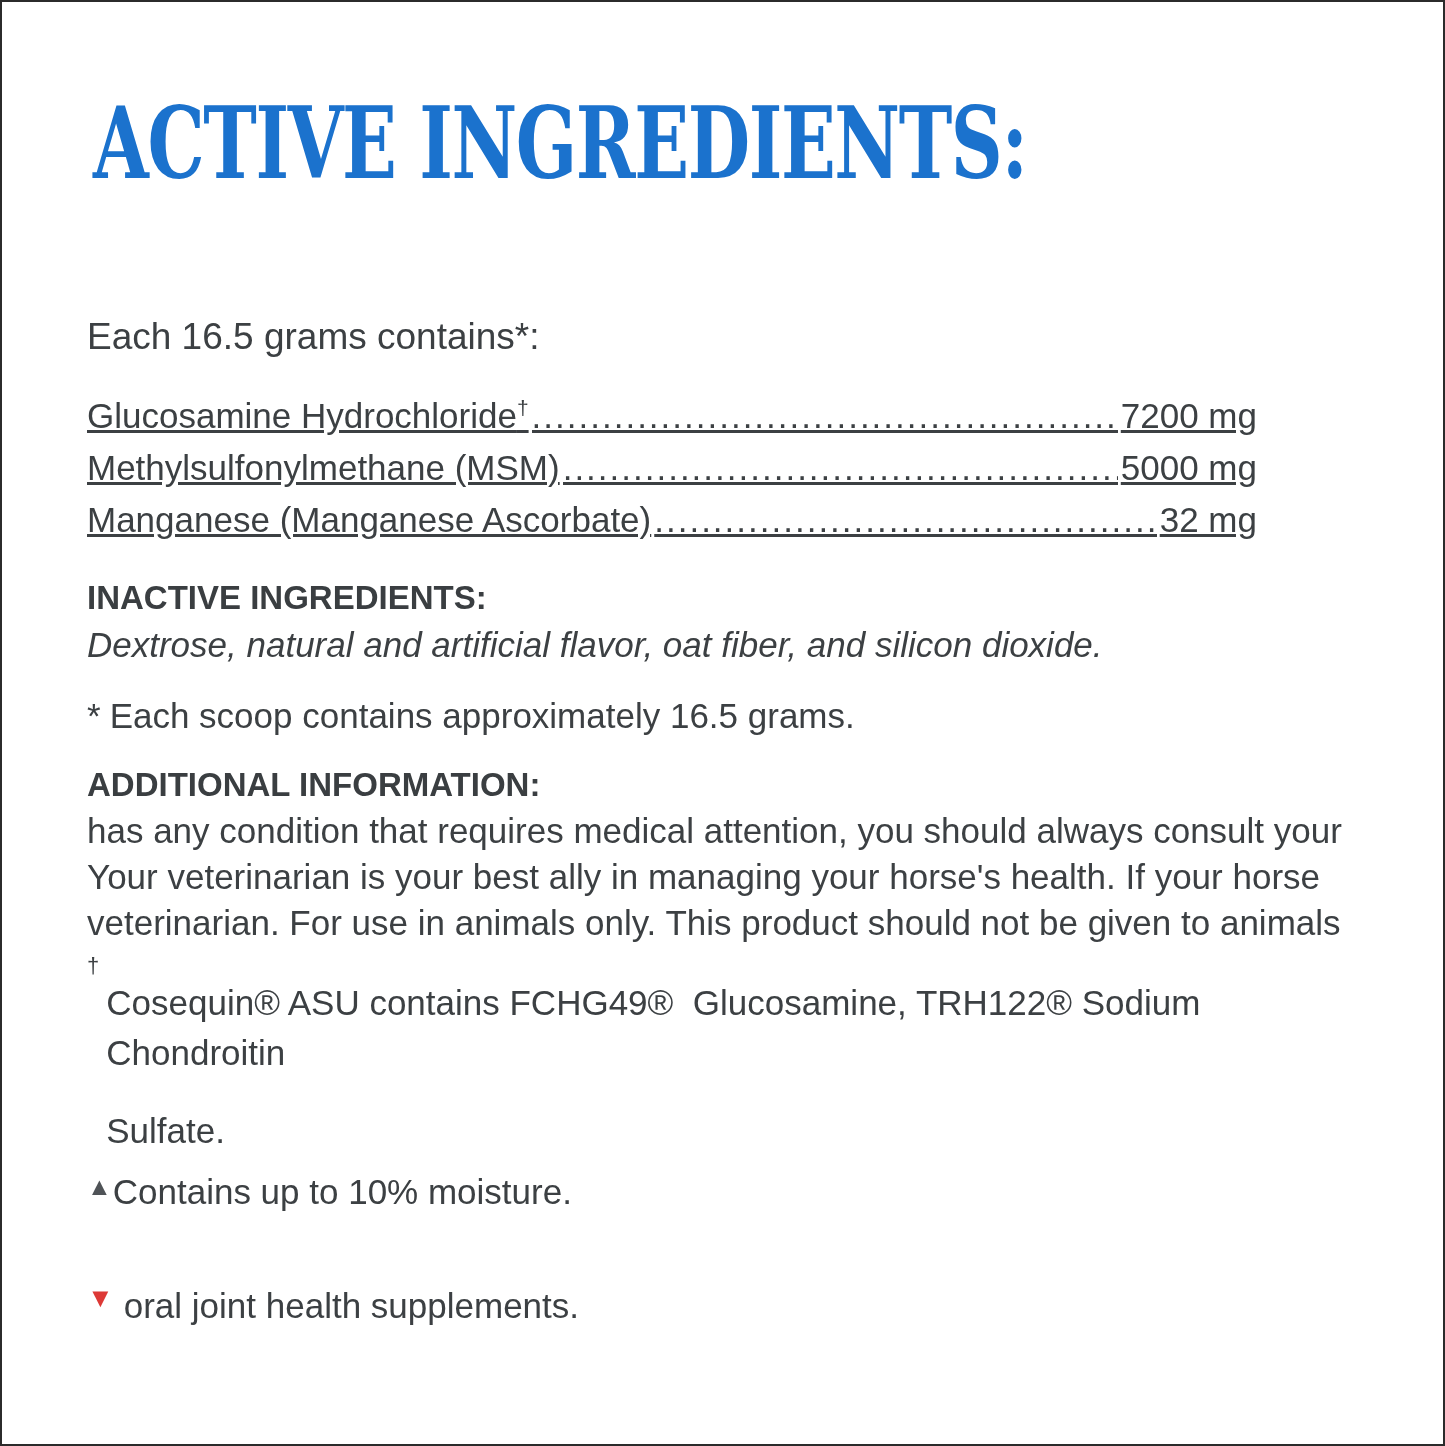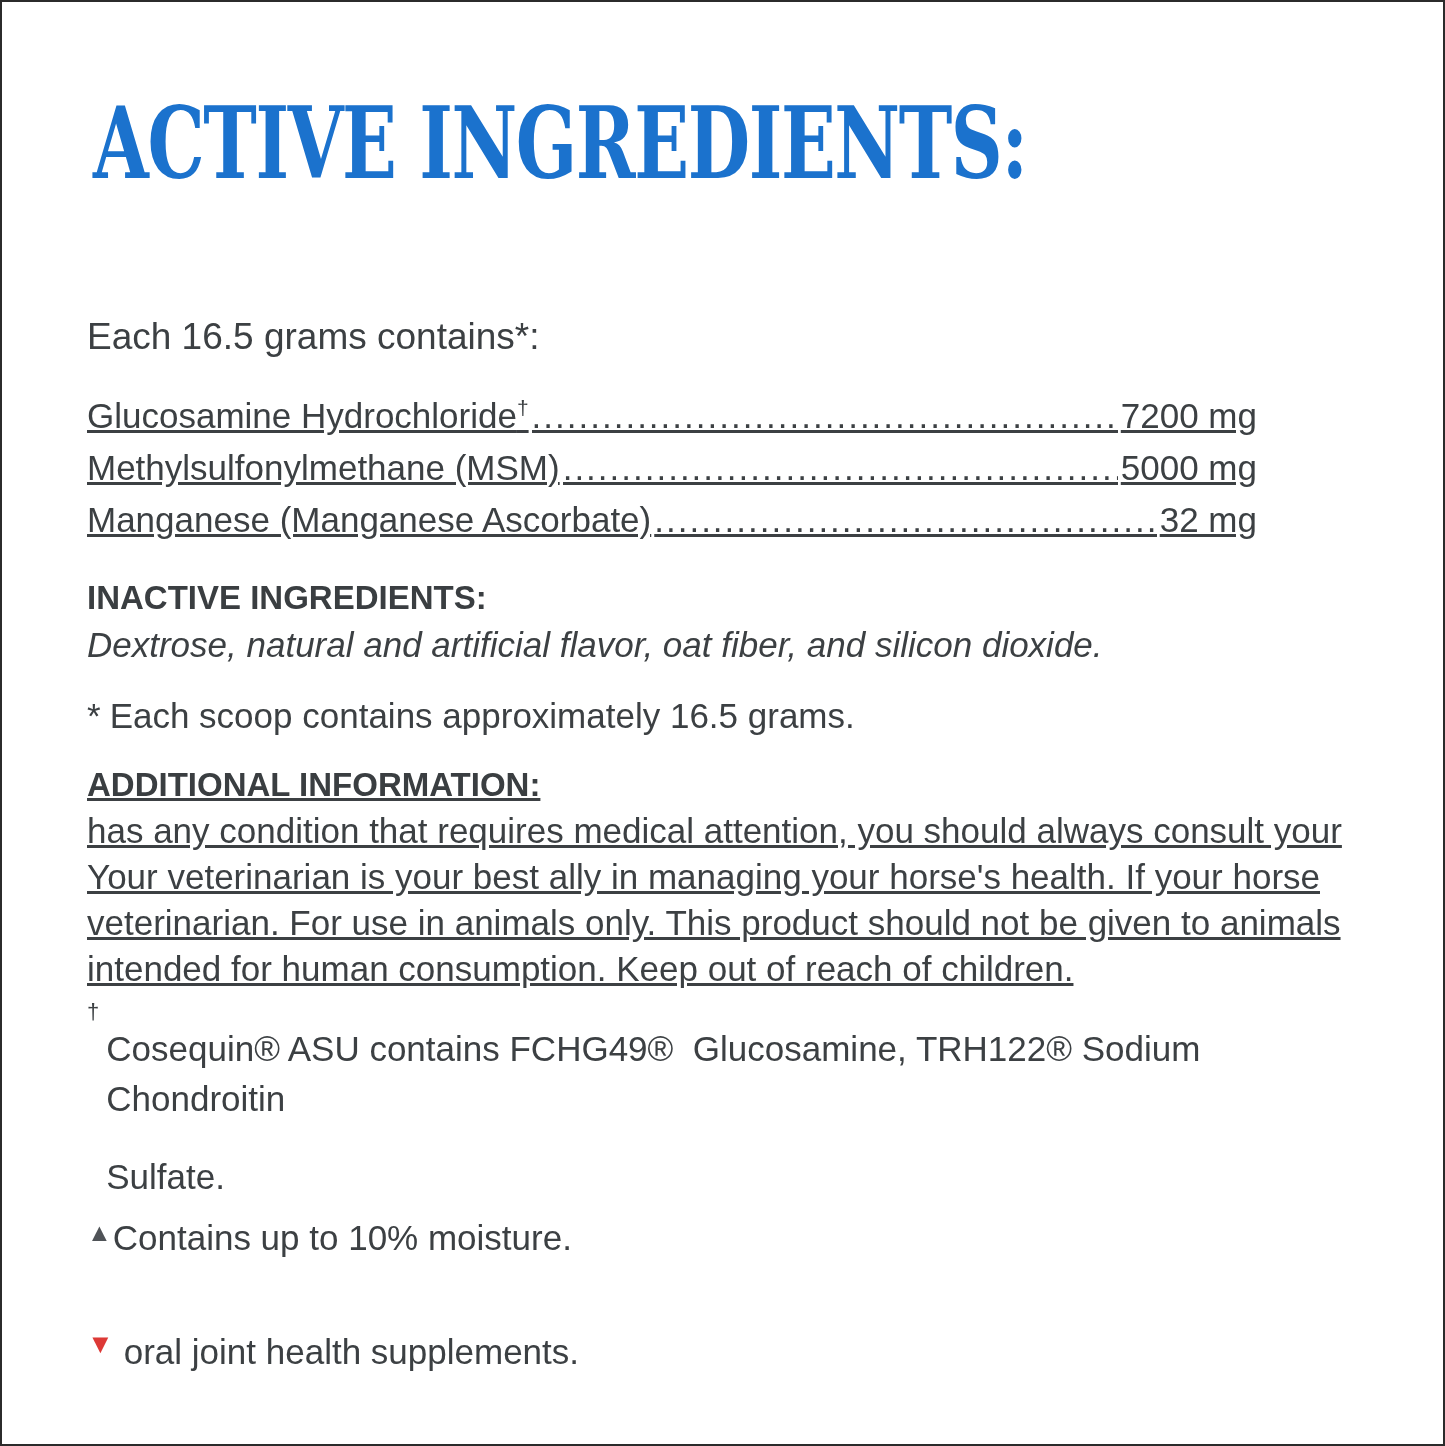--- a/index.html
+++ b/index.html
@@ -76,21 +76,21 @@
     font-style: italic;
   }
   .sec-inactive { margin-top: 28px; }
   .scoop-note {
     margin-top: 24px;
     display: flex;
     font-size: 35px;
     line-height: 47px;
   }
   .scoop-note .marker { margin-right: 9px; }
-  .sec-additional { margin-top: 22px; text-decoration: underline; }
+  .sec-additional { margin-top: 22px; }
   .para-line { font-size: 35px; line-height: 46px; }
   .footnote {
     display: flex;
     font-size: 35px;
     line-height: 50px;
   }
   .dagger-note { margin-top: 4px; }
   .dagger-note .marker {
     font-size: 22px;
     position: relative;
@@ -152,21 +152,20 @@
     <span class="marker">*</span>
     <span>Each scoop contains approximately 16.5 grams.</span>
   </div>
 
   <div class="sec-additional">
     <div class="sec-heading">ADDITIONAL INFORMATION:</div>
     <div>
       <div class="para-line">has any condition that requires medical attention, you should always consult your</div>
       <div class="para-line">Your veterinarian is your best ally in managing your horse's health. If your horse</div>
       <div class="para-line">veterinarian. For use in animals only. This product should not be given to animals</div>
-      <div class="para-line">intended for human consumption. Keep out of reach of children.</div>
     </div>
   </div>
 
   <div class="footnote dagger-note">
     <span class="marker">†</span>
     <span>
       <div class="prewrap">Cosequin® ASU contains FCHG49®  Glucosamine, TRH122® Sodium Chondroitin</div>
       <div class="prewrap">Sulfate.</div>
     </span>
   </div>

